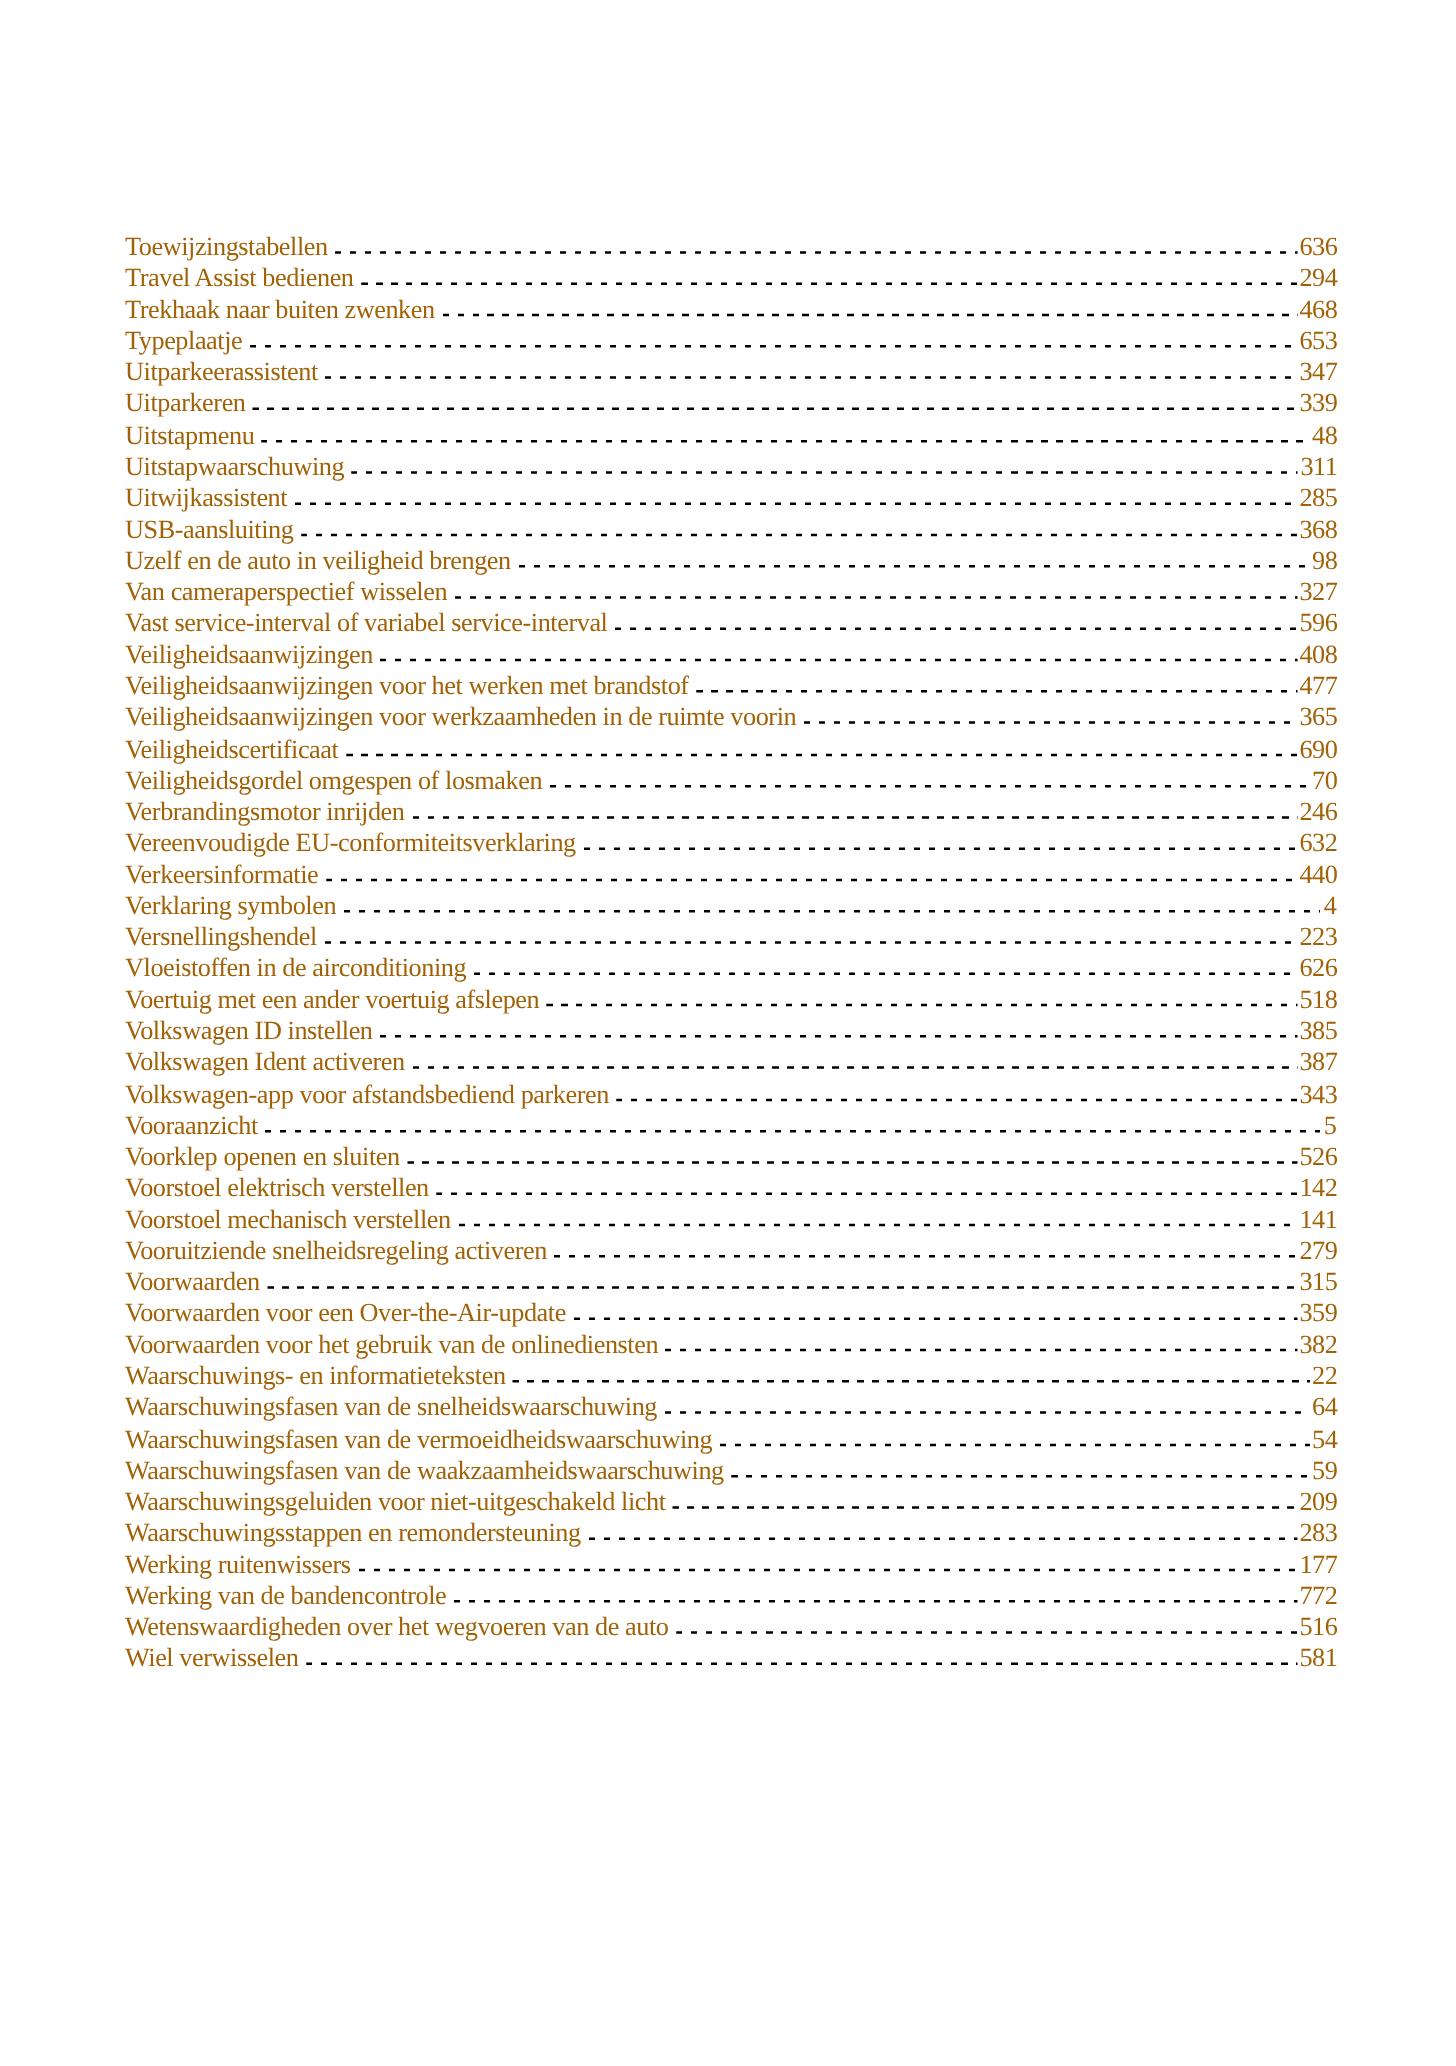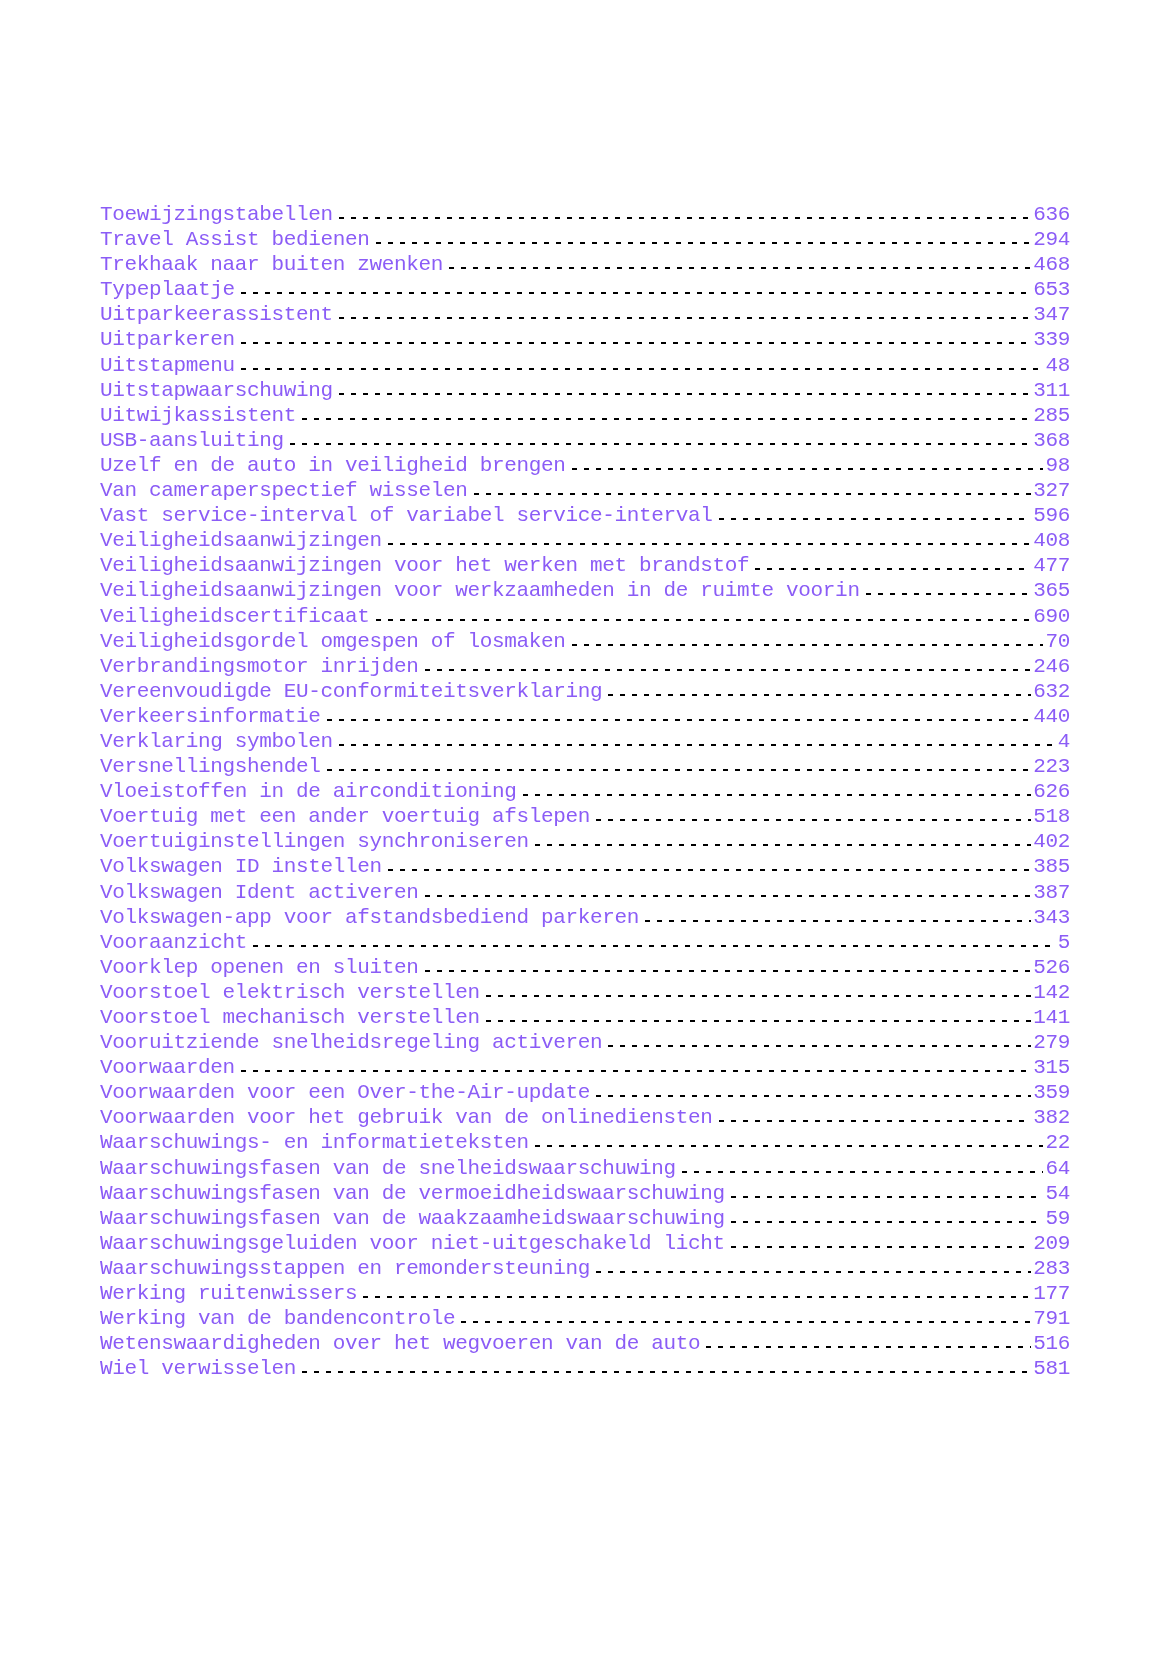--- a/index.html
+++ b/index.html
@@ -1,24 +1,24 @@
 <!DOCTYPE html>
 <html><head>
   <meta charset="utf-8">
   <style>
     html, body { margin: 0; padding: 0; background: #ffffff; }
     body { width: 1165px; height: 1653px; position: relative; overflow: hidden; }
     .index {
       position: absolute;
       left: 100px;
-      top: 202px;
+      top: 185px;
       width: 970px;
-      font-family: Liberation Mono, monospace;
+      font-family: Liberation Serif, serif;
       font-size: 21px;
-      color: #8b5cf6;
+      color: #a16207;
     }
     .entry {
       display: flex;
       align-items: baseline;
       height: 25.1px;
       line-height: 25.1px;
       white-space: nowrap;
       letter-spacing: -0.35px;
     }
     .term { flex: 0 0 auto; padding-right: 6px; }
@@ -156,25 +156,20 @@
     <span class="term">Vloeistoffen in de airconditioning</span>
     <span class="leader"></span>
     <span class="page">626</span>
   </div>
     <div class="entry">
     <span class="term">Voertuig met een ander voertuig afslepen</span>
     <span class="leader"></span>
     <span class="page">518</span>
   </div>
     <div class="entry">
-    <span class="term">Voertuiginstellingen synchroniseren</span>
-    <span class="leader"></span>
-    <span class="page">402</span>
-  </div>
-    <div class="entry">
     <span class="term">Volkswagen ID instellen</span>
     <span class="leader"></span>
     <span class="page">385</span>
   </div>
     <div class="entry">
     <span class="term">Volkswagen Ident activeren</span>
     <span class="leader"></span>
     <span class="page">387</span>
   </div>
     <div class="entry">
@@ -253,21 +248,21 @@
     <span class="page">283</span>
   </div>
     <div class="entry">
     <span class="term">Werking ruitenwissers</span>
     <span class="leader"></span>
     <span class="page">177</span>
   </div>
     <div class="entry">
     <span class="term">Werking van de bandencontrole</span>
     <span class="leader"></span>
-    <span class="page">791</span>
+    <span class="page">772</span>
   </div>
     <div class="entry">
     <span class="term">Wetenswaardigheden over het wegvoeren van de auto</span>
     <span class="leader"></span>
     <span class="page">516</span>
   </div>
     <div class="entry">
     <span class="term">Wiel verwisselen</span>
     <span class="leader"></span>
     <span class="page">581</span>

